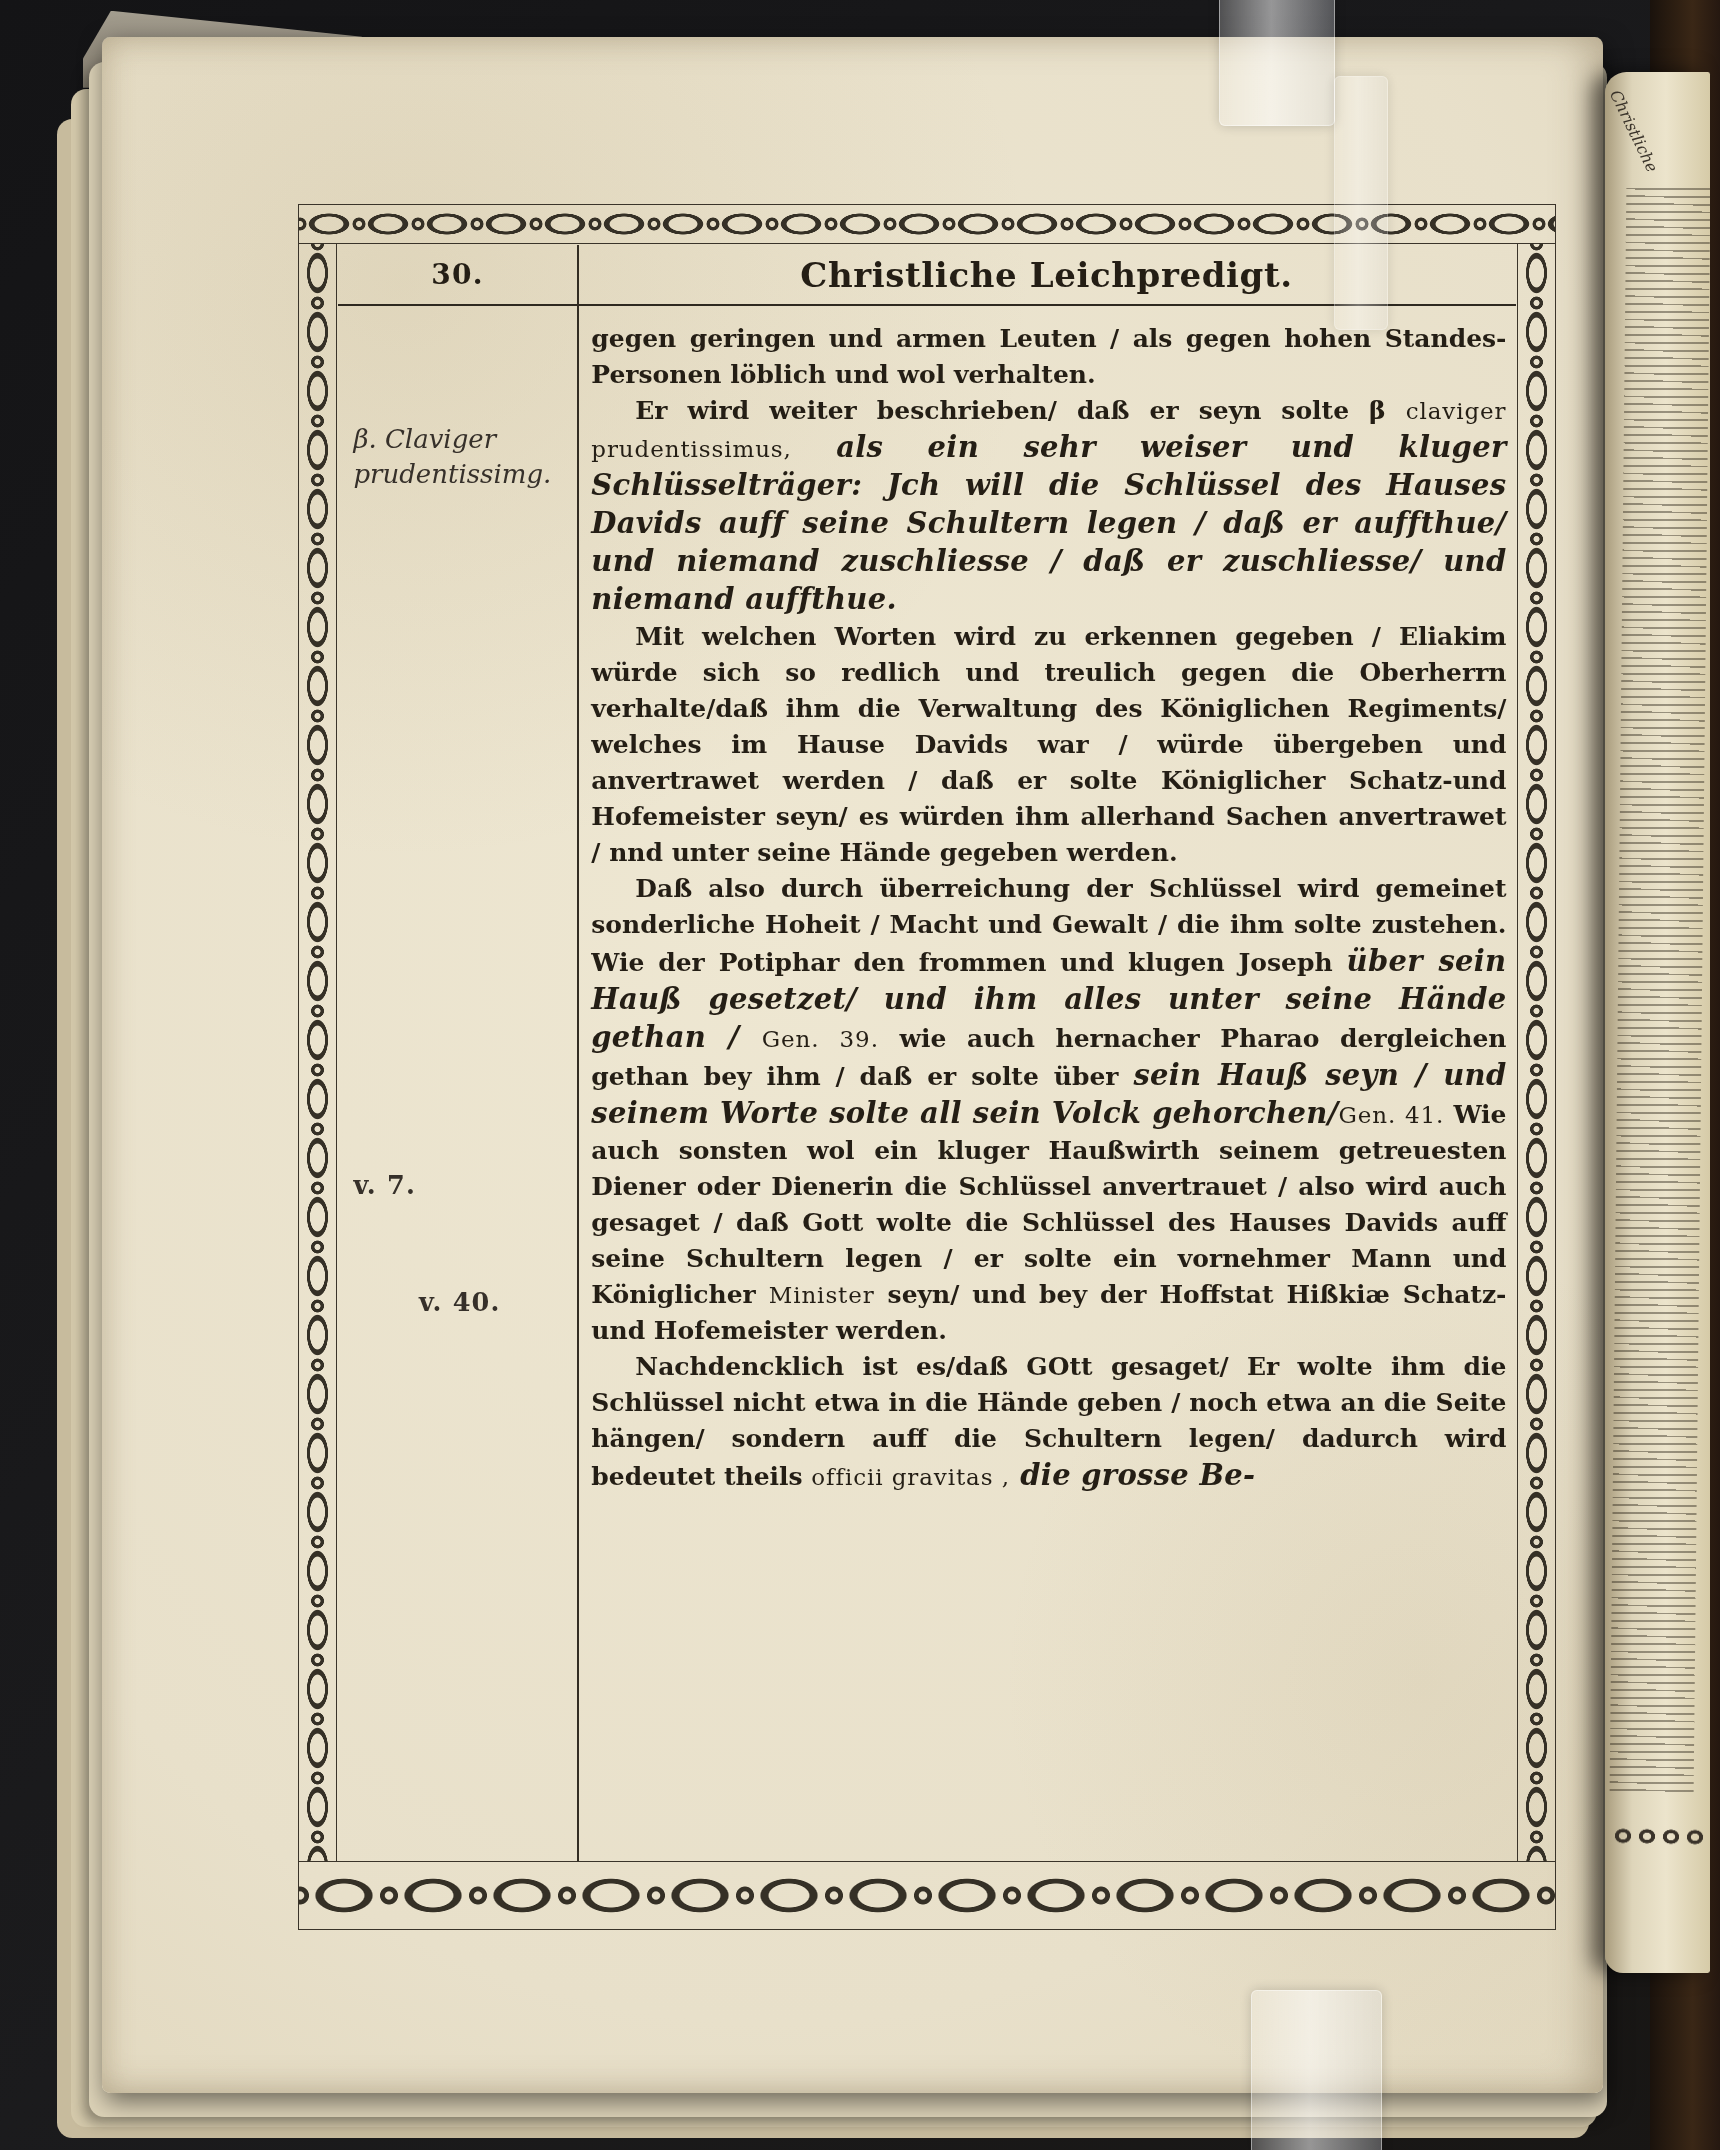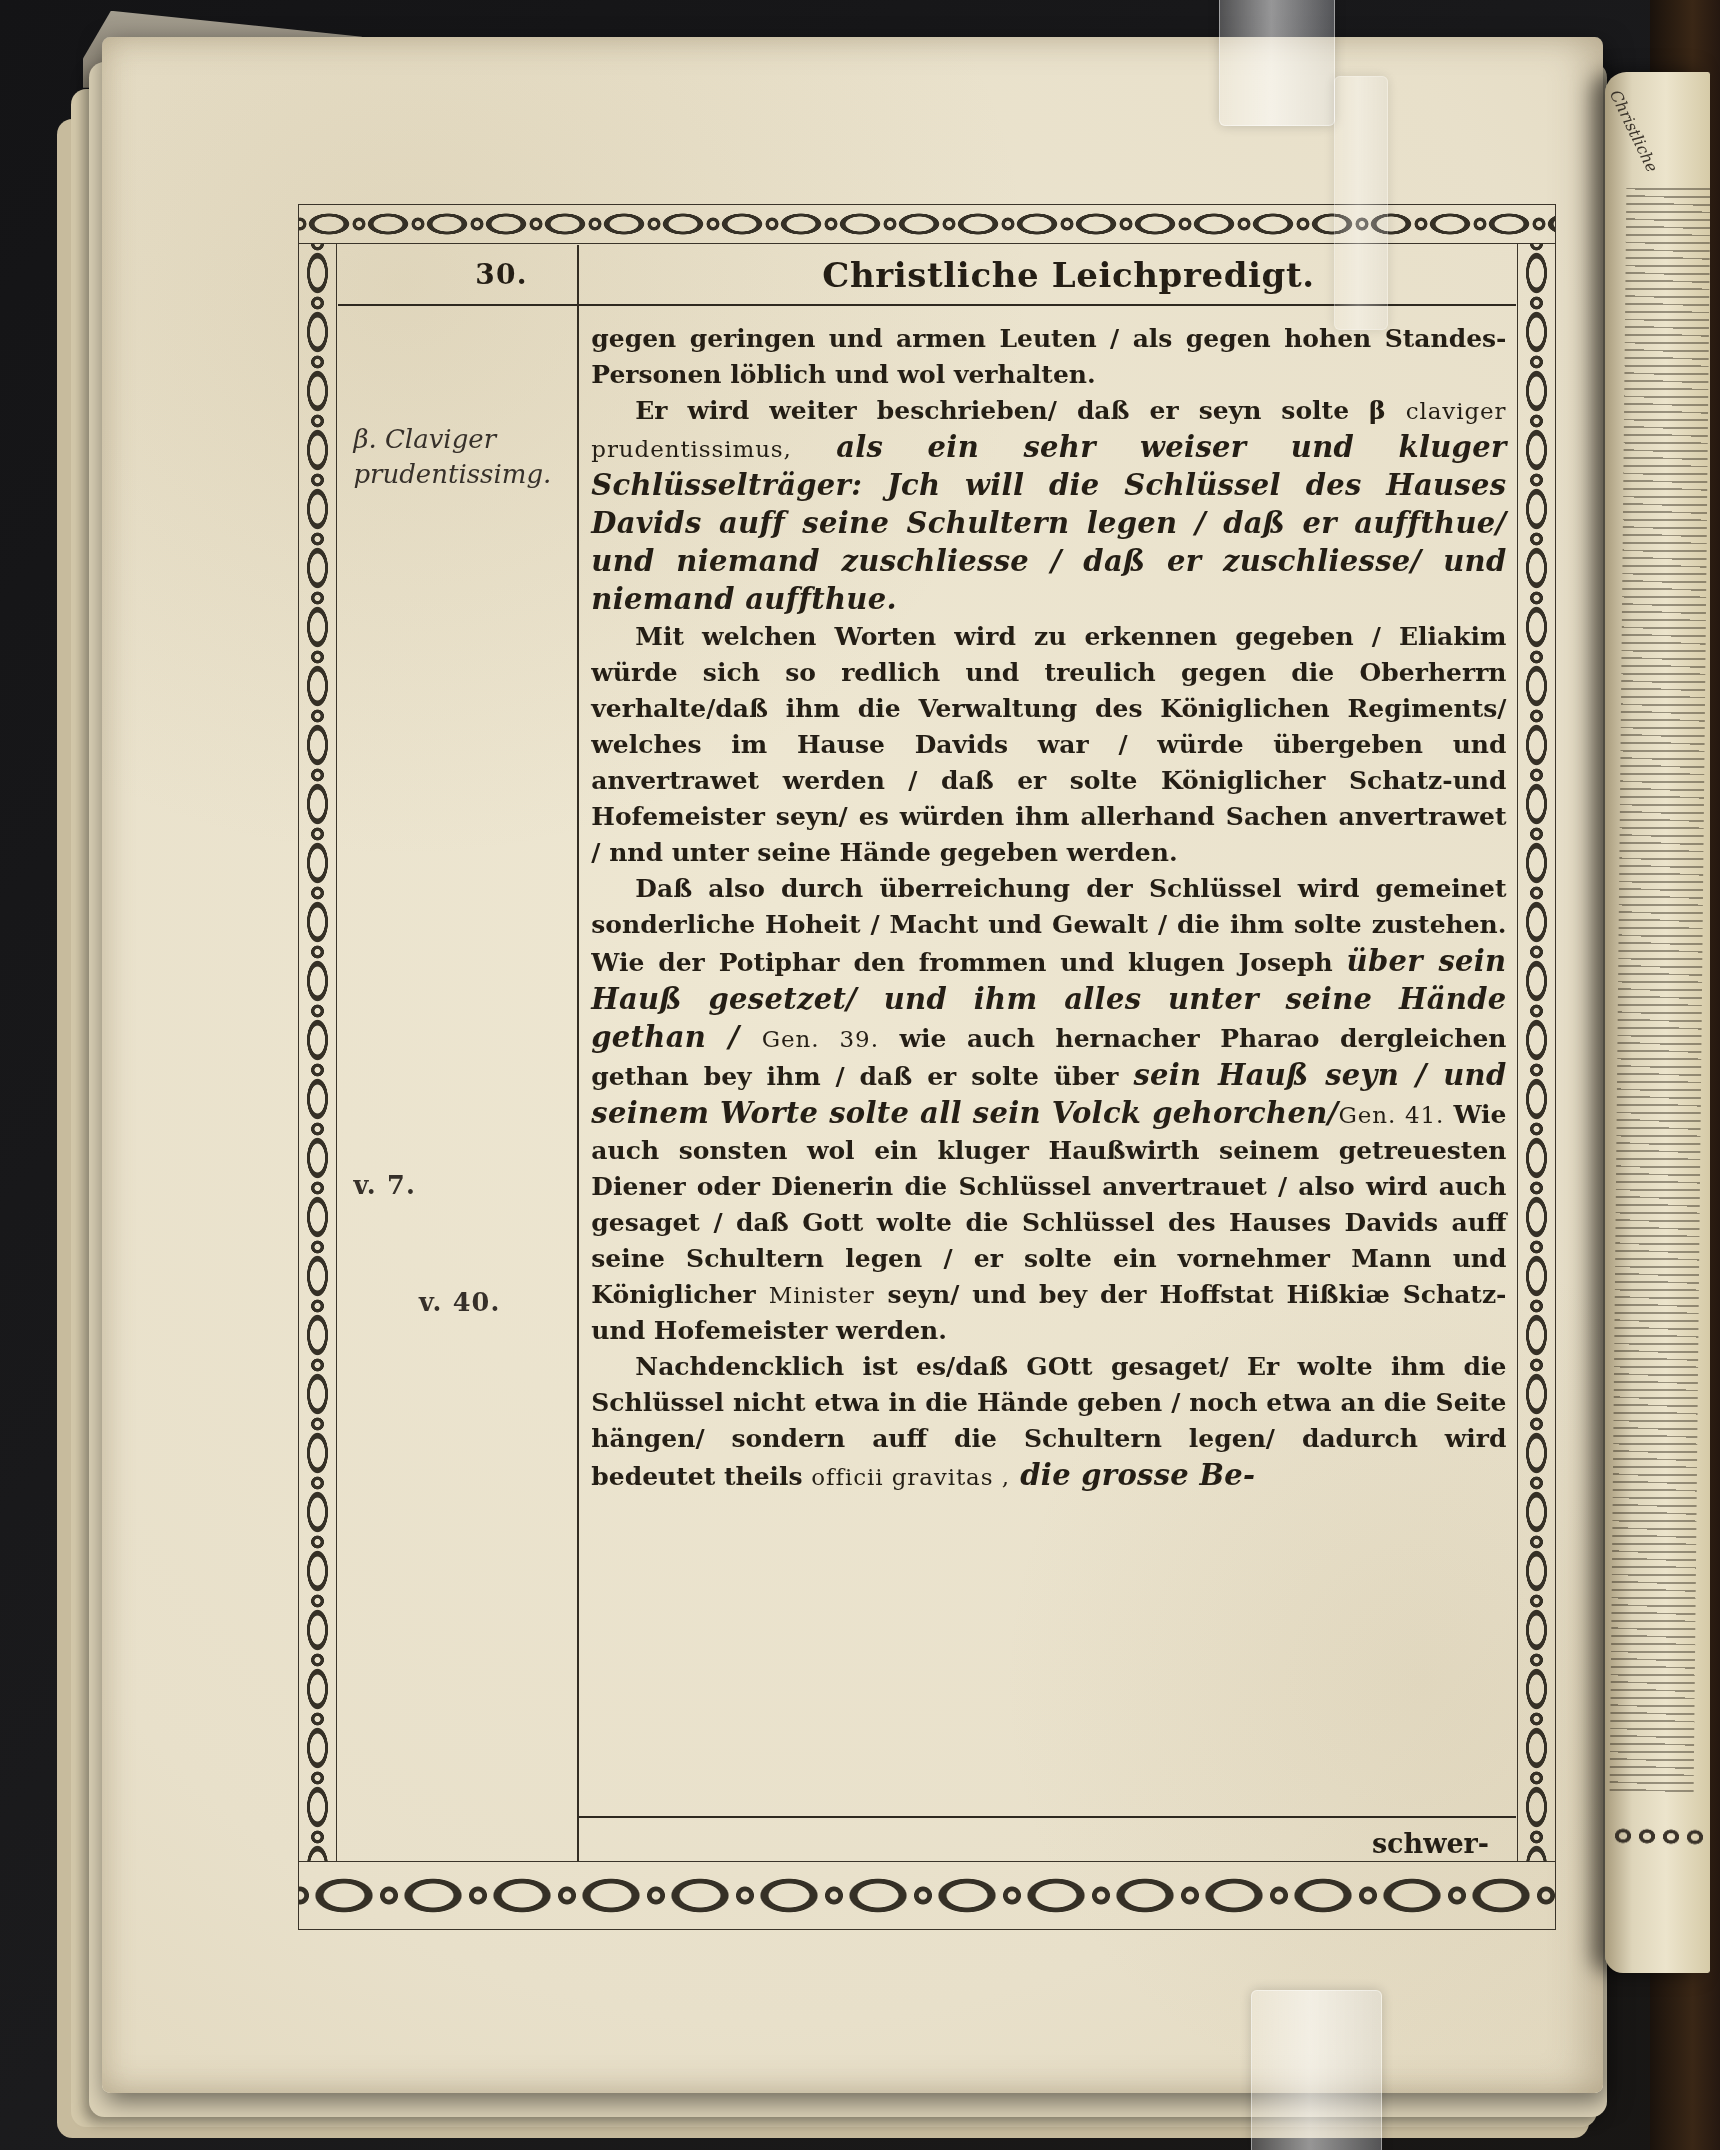--- a/index.html
+++ b/index.html
@@ -57,21 +57,21 @@
     background-position:0 0,0 30px;
     background-repeat:repeat-y;
   }
   .orn-left{left:0;top:38px;bottom:67px;width:37px;border-right:1.8px solid #3a342a;}
   .orn-right{right:0;top:38px;bottom:67px;width:37px;border-left:1.8px solid #3a342a;}
   
   .content{position:absolute;left:39px;right:39px;top:40px;bottom:68px;
     display:flex;flex-direction:column;color:#241e15;}
   .col-divider{position:absolute;left:239px;top:0;bottom:0;width:1.8px;background:#332d23;}
   .header{display:flex;align-items:center;height:59px;border-bottom:2.4px solid #2e2920;flex:none;}
-  .h-left{width:239px;text-align:center;font-size:28px;font-weight:700;letter-spacing:1.2px;margin-left:44px;}
+  .h-left{width:239px;text-align:center;font-size:28px;font-weight:700;letter-spacing:1.2px;}
   .h-main{flex:1;text-align:center;font-size:34px;font-weight:700;letter-spacing:0.6px;}
   .body{flex:1;display:flex;overflow:hidden;}
   .margin-col{width:239px;position:relative;flex:none;}
   .margin-note{position:absolute;left:15.4px;right:10.7px;color:#36302a;}
   .mn0{top:116px;font-style:italic;font-size:26px;line-height:1.35;font-weight:400;}
   .mn1{top:864px;font-size:25.5px;font-weight:700;letter-spacing:1.2px;}
   .mn2{top:981px;font-size:25.5px;font-weight:700;letter-spacing:1.2px;text-align:center;}
   .text-col{flex:1;padding:15.4px 9.5px 0 14.3px;overflow:hidden;
     font-size:25px;line-height:36px;font-weight:700;text-align:justify;}
   .para{margin:0;}
@@ -134,21 +134,20 @@
           </div>
         <div class="text-col">
             <p class="para"><span class="seg-normal">gegen geringen und armen Leuten / als gegen hohen Standes-Personen löblich und wol verhalten.</span></p>
             <p class="para indent"><span class="seg-normal">Er wird weiter beschrieben/ daß er seyn solte β </span><span class="seg-latin">claviger prudentissimus,</span><span class="seg-em"> als ein sehr weiser und kluger Schlüsselträger: Jch will die Schlüssel des Hauses Davids auff seine Schultern legen / daß er auffthue/ und niemand zuschliesse / daß er zuschliesse/ und niemand auffthue.</span></p>
             <p class="para indent"><span class="seg-normal">Mit welchen Worten wird zu erkennen gegeben / Eliakim würde sich so redlich und treulich gegen die Oberherrn verhalte/daß ihm die Verwaltung des Königlichen Regiments/ welches im Hause Davids war / würde übergeben und anvertrawet werden / daß er solte Königlicher Schatz-und Hofemeister seyn/ es würden ihm allerhand Sachen anvertrawet / nnd unter seine Hände gegeben werden.</span></p>
             <p class="para indent"><span class="seg-normal">Daß also durch überreichung der Schlüssel wird gemeinet sonderliche Hoheit / Macht und Gewalt / die ihm solte zustehen. Wie der Potiphar den frommen und klugen Joseph </span><span class="seg-em">über sein Hauß gesetzet/ und ihm alles unter seine Hände gethan / </span><span class="seg-latin">Gen. 39.</span><span class="seg-normal"> wie auch hernacher Pharao dergleichen gethan bey ihm / daß er solte über </span><span class="seg-em">sein Hauß seyn / und seinem Worte solte all sein Volck gehorchen/</span><span class="seg-latin">Gen. 41.</span><span class="seg-normal"> Wie auch sonsten wol ein kluger Haußwirth seinem getreuesten Diener oder Dienerin die Schlüssel anvertrauet / also wird auch gesaget / daß Gott wolte die Schlüssel des Hauses Davids auff seine Schultern legen / er solte ein vornehmer Mann und Königlicher </span><span class="seg-latin">Minister</span><span class="seg-normal"> seyn/ und bey der Hoffstat Hißkiæ Schatz-und Hofemeister werden.</span></p>
             <p class="para indent"><span class="seg-normal">Nachdencklich ist es/daß GOtt gesaget/ Er wolte ihm die Schlüssel nicht etwa in die Hände geben / noch etwa an die Seite hängen/ sondern auff die Schultern legen/ dadurch wird bedeutet theils </span><span class="seg-latin">officii gravitas ,</span><span class="seg-em"> die grosse Be-</span></p>
           </div>
       </div>
 
-      <div class="catchword-row">schwer-</div>
     </div>
   </div>
 </div>
 
 <div class="next-page">
   <div class="np-header">Christliche</div>
   <div class="np-lines"></div>
   <div class="np-orn"></div>
 </div>
 

